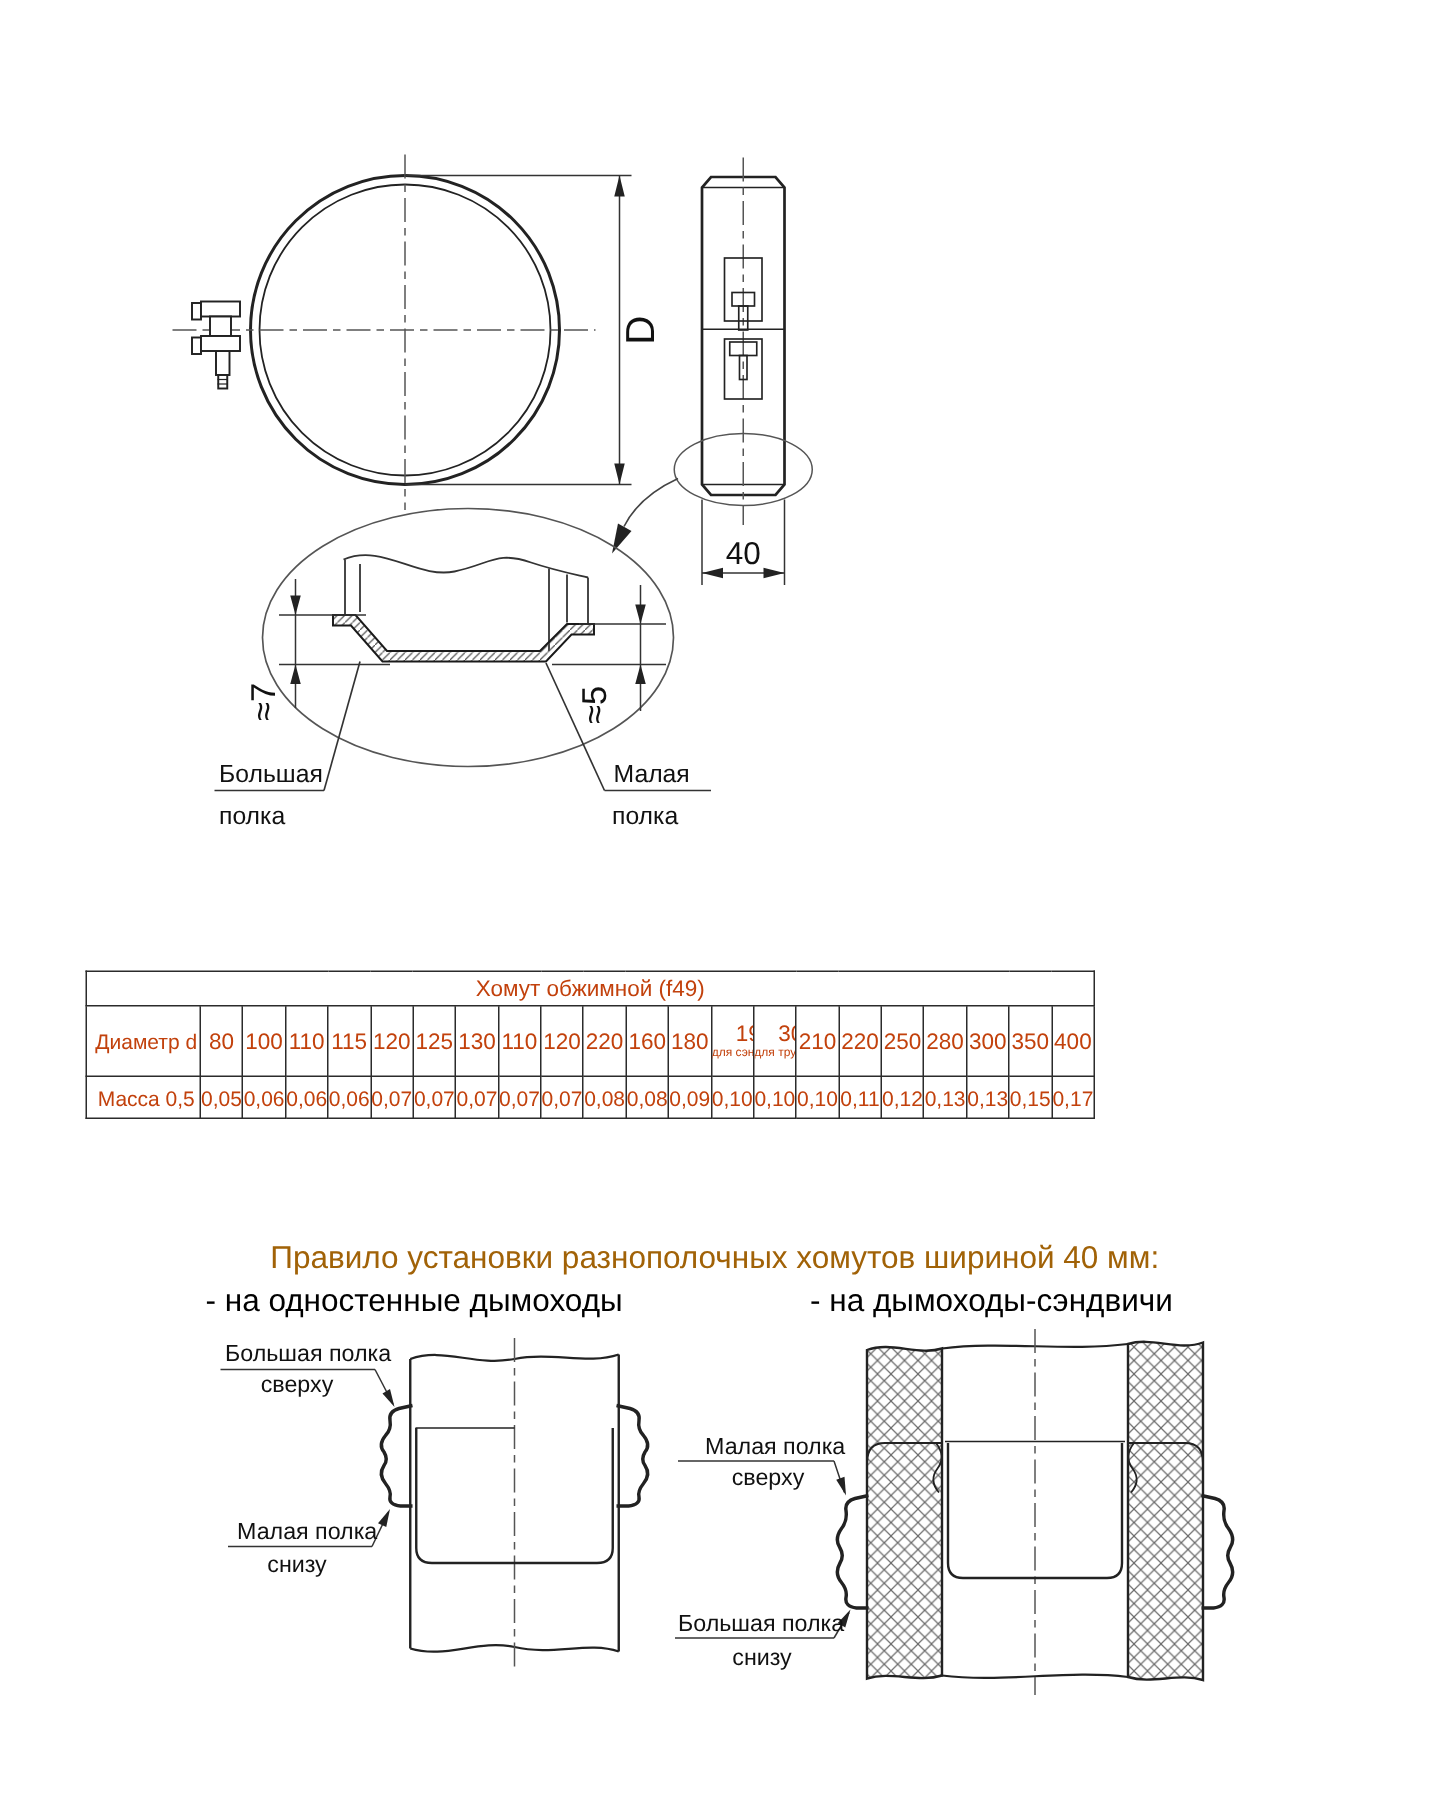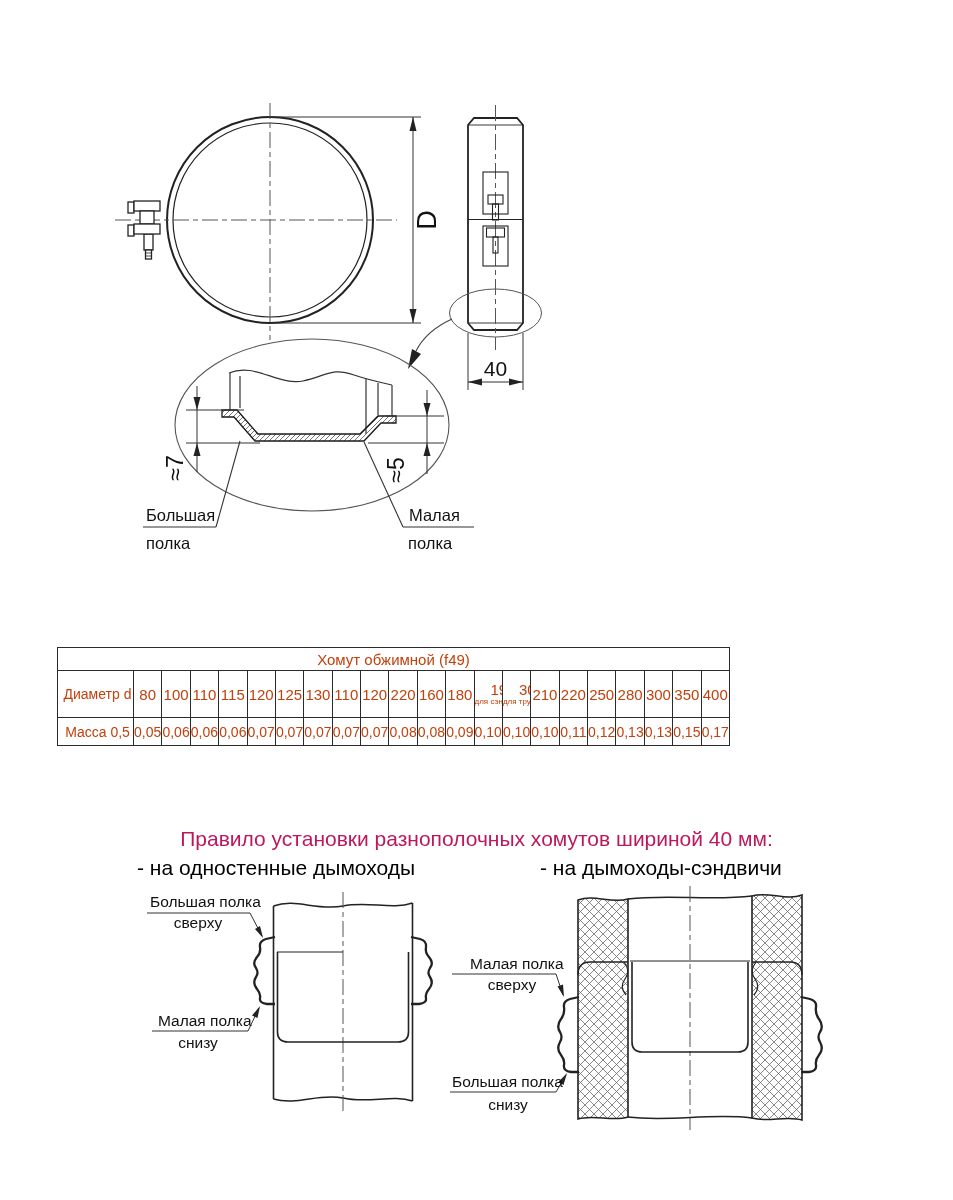--- a/index.html
+++ b/index.html
@@ -17,21 +17,21 @@
                  overflow:hidden;white-space:nowrap;}
   .t-title td{height:22px;font-size:15px;}
   .t-dia td{height:46px;font-size:15px;}
   .t-mass td{height:27px;font-size:14px;}
   .lbl{text-align:left;padding-left:4px !important;font-size:14px !important;}
   .cell-big{font-size:15px;line-height:16px;padding-left:16px;}
   .cell-note{font-size:8px;line-height:8.5px;}
 
   
   .rules-title{position:absolute;left:0;top:827px;width:953px;text-align:center;
-               font-size:21px;color:#be185d;}
+               font-size:21px;color:#a16207;}
   .rules-sub{position:absolute;top:856px;font-size:21px;color:#000;}
   .rules-sub.left{left:137px;}
   .rules-sub.right{left:540px;}
 </style>
 </head>
 <body>
 
 <div class="page">
 
   <svg class="svg-abs svg-top" width="953" height="620" viewBox="0 0 953 620">

